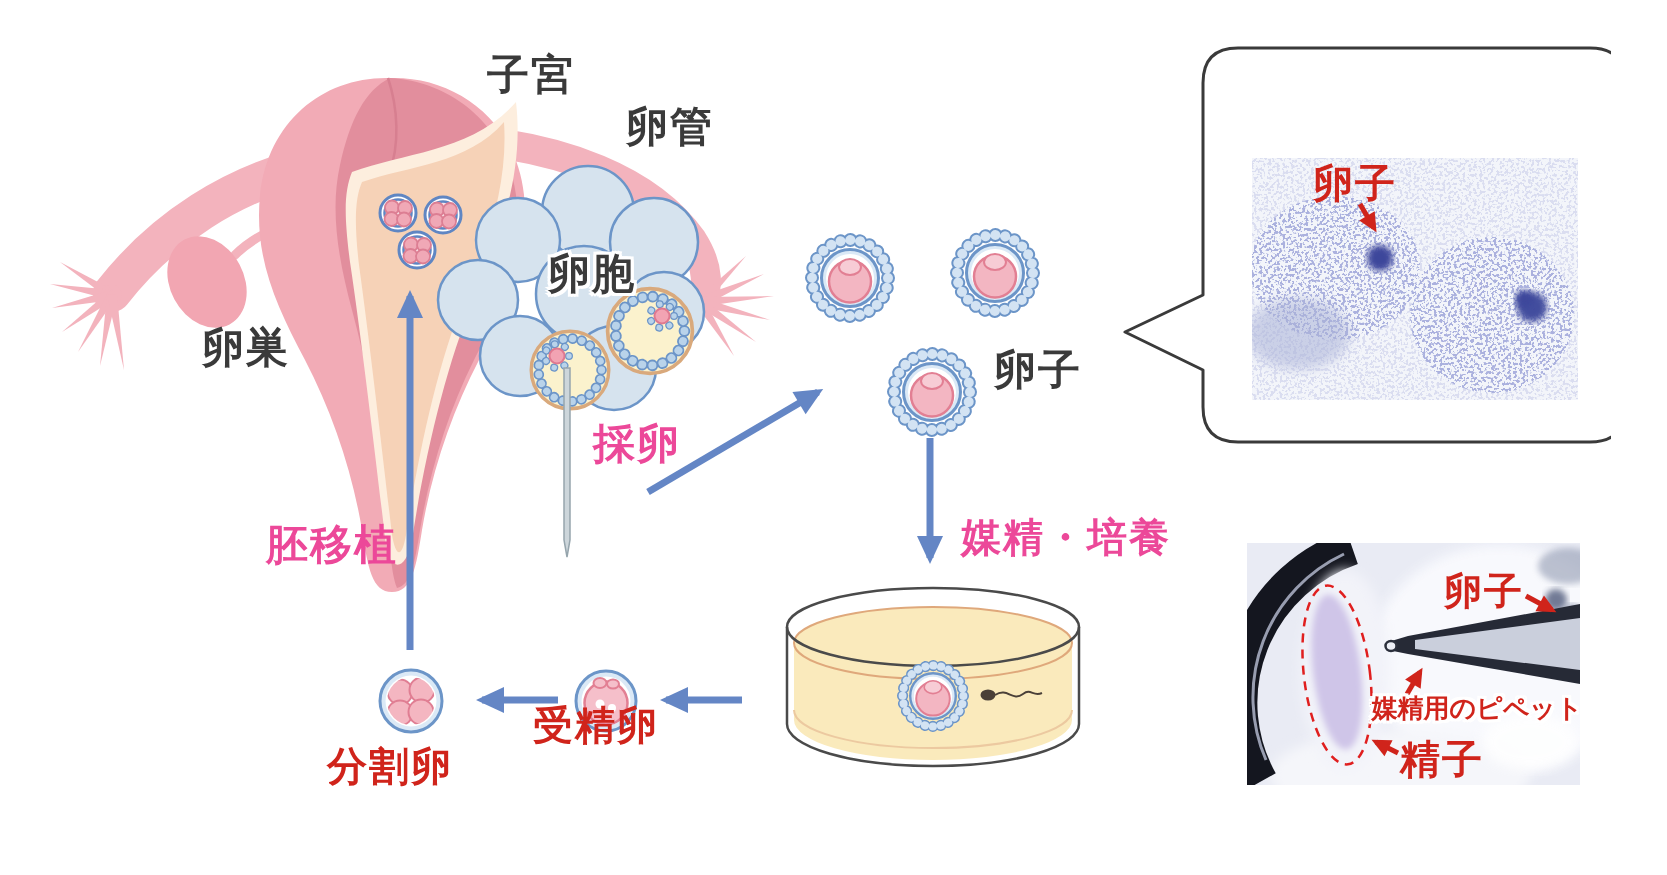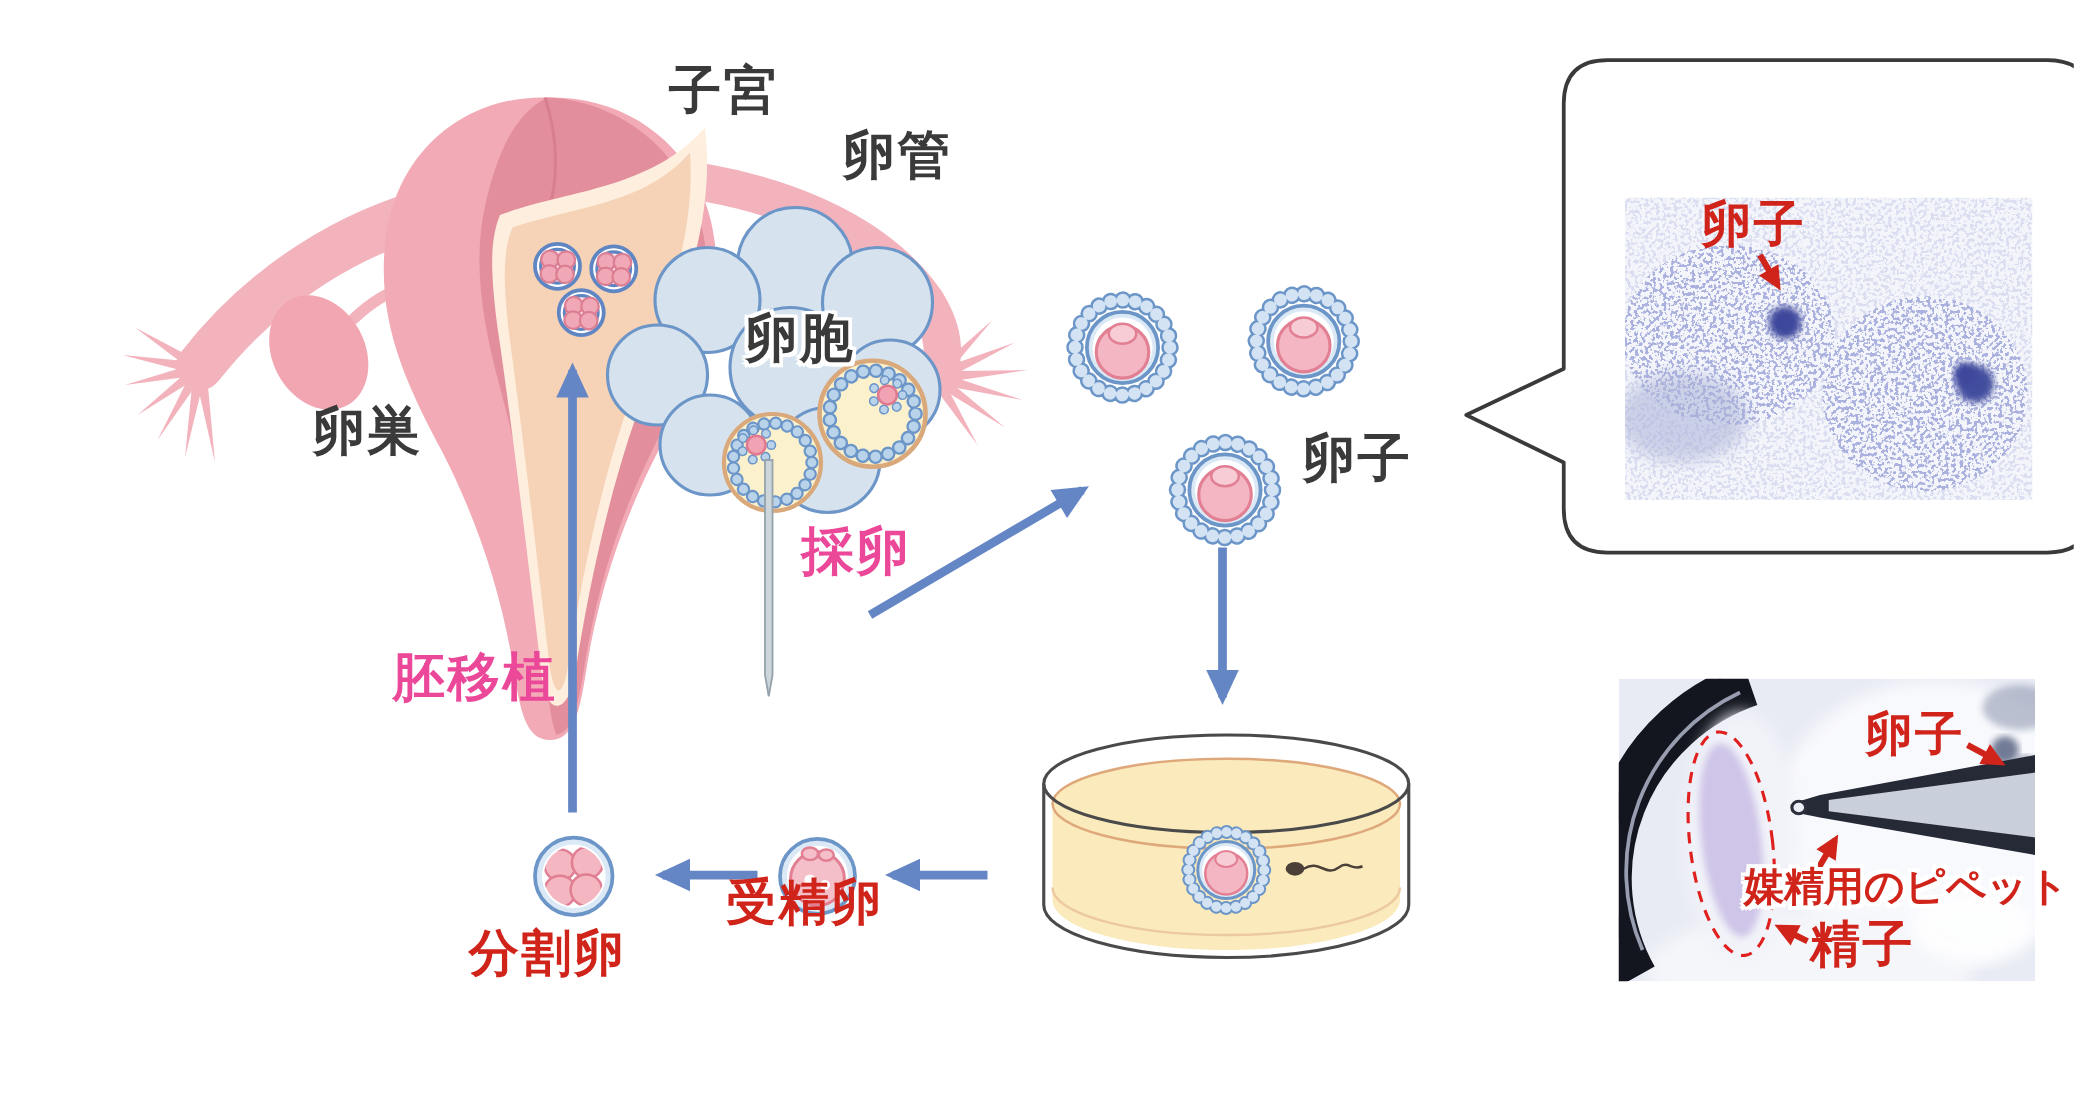--- a/index.html
+++ b/index.html
@@ -1,27 +1,27 @@
 <!DOCTYPE html>
 <html><head>
 <meta charset="utf-8">
 <style>
   html,body{margin:0;padding:0;background:#fff;}
   #stage{position:relative;width:1611px;height:875px;background:#ffffff;overflow:hidden;
-         font-family:Liberation Mono, monospace;margin-left:48px;}
+         font-family:Liberation Serif, serif;}
   #art{position:absolute;left:0;top:0;}
   .lbl{position:absolute;line-height:1;white-space:nowrap;transform:translateX(-50%);
        font-weight:600;letter-spacing:2px;}
   .black{color:#3a3a3a;}
   .blue{color:#ec4899;}
   .red{color:#d0241b;}
   .f42{font-size:42px;}
   .f40{font-size:40px;}
   .f38{font-size:38px;}
-  .f26{font-size:32px;font-weight:700;letter-spacing:0px;}
+  .f26{font-size:26px;font-weight:700;letter-spacing:0px;}
   .halo{text-shadow:-3px -3px 0 #fff,3px -3px 0 #fff,-3px 3px 0 #fff,3px 3px 0 #fff,
         0 -3px 0 #fff,0 3px 0 #fff,-3px 0 0 #fff,3px 0 0 #fff;}
 </style>
 </head>
 <body>
 
 <div id="stage">
 
 <svg id="art" width="1667" height="875" viewBox="0 0 1667 875">
   <defs>
@@ -237,20 +237,21 @@
     <path d="M1398,753 L1376,742" marker-end="url(#ar)"></path>
   </g>
 </svg>
 
 <div class="lbl black f42" style="left:531px;top:54px;">子宮</div>
 <div class="lbl black f42" style="left:670px;top:106px;">卵管</div>
 <div class="lbl black f42 halo" style="left:592px;top:253px;">卵胞</div>
 <div class="lbl black f42" style="left:246px;top:327px;">卵巣</div>
 <div class="lbl blue f42" style="left:637px;top:423px;">採卵</div>
 <div class="lbl black f42" style="left:1038px;top:349px;">卵子</div>
+<div class="lbl blue f40" style="left:1066px;top:518px;">媒精・培養</div>
 <div class="lbl red f40" style="left:596px;top:706px;">受精卵</div>
 <div class="lbl red f40" style="left:390px;top:747px;text-align:right;">分割卵</div>
 <div class="lbl blue f42" style="left:332px;top:524px;">胚移植</div>
 <div class="lbl red f40" style="left:1355px;top:164px;">卵子</div>
 <div class="lbl red f38" style="left:1484px;top:572px;">卵子</div>
 <div class="lbl red f26 halo" style="left:1477px;top:696px;">媒精用のピペット</div>
 <div class="lbl red f40" style="left:1442px;top:740px;">精子</div>
 
 </div>
 

